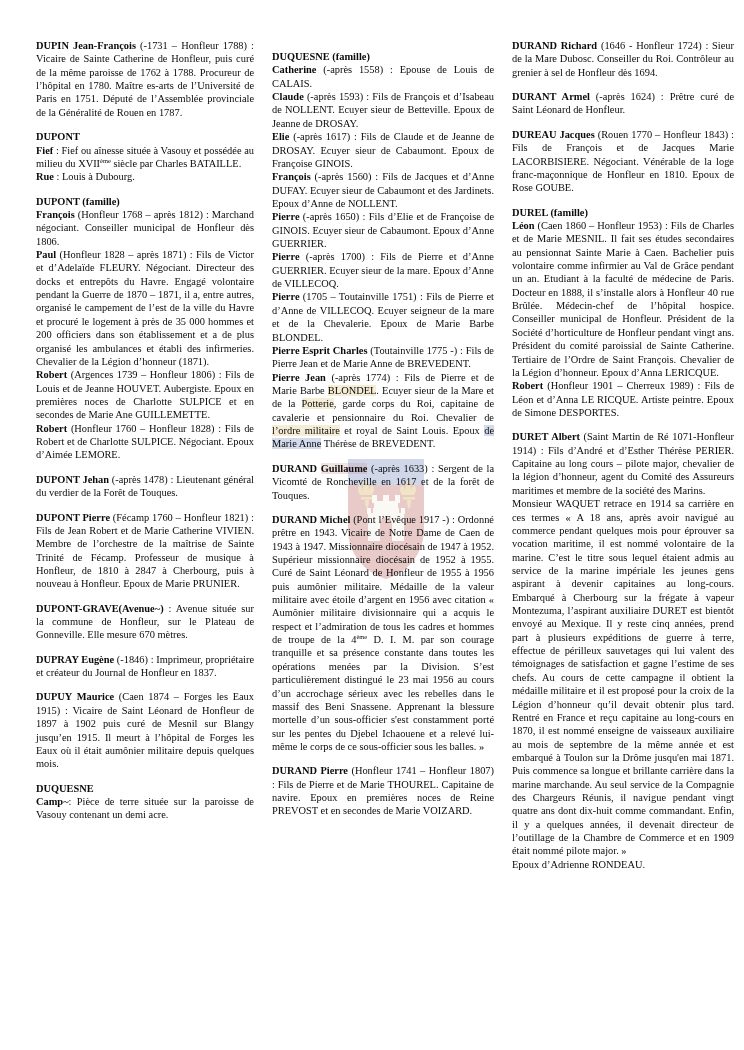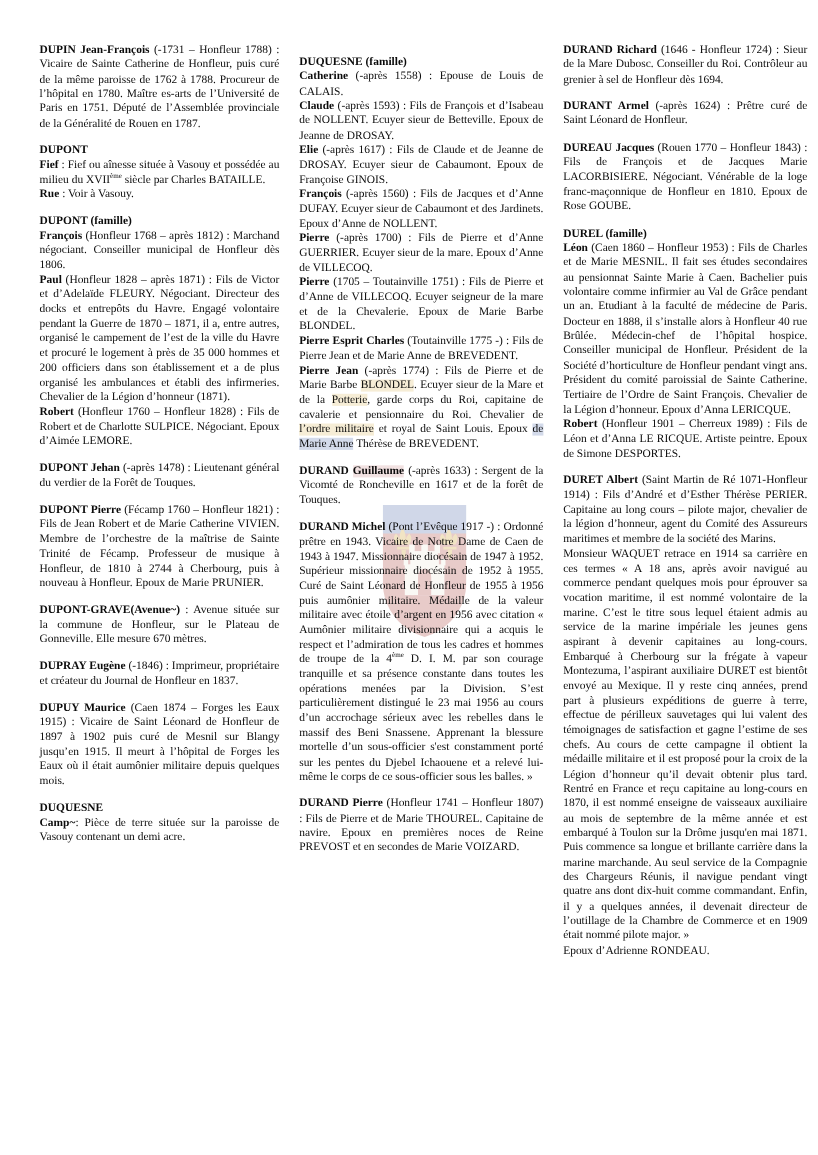--- a/index.html
+++ b/index.html
@@ -119,49 +119,51 @@
   </div>
 
   <div id="columns">
 
     <div class="col left">
 
       <p class="entry"><span class="hd">DUPIN  Jean-François</span><span> (-1731 – Honfleur 1788) : Vicaire de Sainte Catherine de Honfleur, puis curé de la même paroisse de 1762 à 1788. Procureur de l’hôpital en 1780. Maître es-arts de l’Université de Paris en 1751. Député de l’Assemblée provinciale de la Généralité de Rouen en 1787.</span></p>
 
       <p class="entry gap"><span class="hd">DUPONT</span></p>
       <p class="entry"><span class="nm">Fief</span><span> : Fief ou aînesse située à Vasouy et possédée au milieu du XVII</span><sup class="ord">ème</sup><span> siècle par Charles BATAILLE.</span></p>
-      <p class="entry"><span class="nm">Rue</span><span> : Voir à Vasouy.</span></p>
+      <p class="entry"><span class="nm">Rue</span><span> : Louis à Dubourg.</span></p>
 
       <p class="entry gap"><span class="hd">DUPONT (famille)</span></p>
       <p class="entry"><span class="nm">François</span><span> (Honfleur 1768 – après 1812) : Marchand négociant. Conseiller municipal de Honfleur dès 1806.</span></p>
       <p class="entry"><span class="nm">Paul</span><span> (Honfleur 1828 – après 1871) : Fils de Victor et d’Adelaïde FLEURY. Négociant. Directeur des docks et entrepôts du Havre. Engagé volontaire pendant la Guerre de 1870 – 1871, il a, entre autres, organisé le campement de l’est de la ville du Havre et procuré le logement à près de 35 000 hommes et 200 officiers dans son établissement et a de plus organisé les ambulances et établi des infirmeries. Chevalier de la Légion d’honneur (1871).</span></p>
+      <p class="entry"><span class="nm">Robert</span><span> (Argences 1739 – Honfleur 1806) : Fils de Louis et de Jeanne HOUVET. Aubergiste. Epoux en premières noces de Charlotte SULPICE et en secondes de Marie Ane GUILLEMETTE.</span></p>
       <p class="entry"><span class="nm">Robert</span><span> (Honfleur 1760 – Honfleur 1828) : Fils de Robert et de Charlotte SULPICE. Négociant. Epoux d’Aimée LEMORE.</span></p>
 
       <p class="entry gap"><span class="hd">DUPONT  Jehan</span><span> (-après 1478) : Lieutenant général du verdier de la Forêt de Touques.</span></p>
 
-      <p class="entry gap"><span class="hd">DUPONT  Pierre</span><span> (Fécamp 1760 – Honfleur 1821) : Fils de Jean Robert et de Marie Catherine VIVIEN. Membre de l’orchestre de la maîtrise de Sainte Trinité de Fécamp. Professeur de musique à Honfleur, de 1810 à 2744 à Cherbourg, puis à nouveau à Honfleur. Epoux de Marie PRUNIER.</span></p>
+      <p class="entry gap"><span class="hd">DUPONT  Pierre</span><span> (Fécamp 1760 – Honfleur 1821) : Fils de Jean Robert et de Marie Catherine VIVIEN. Membre de l’orchestre de la maîtrise de Sainte Trinité de Fécamp. Professeur de musique à Honfleur, de 1810 à 2847 à Cherbourg, puis à nouveau à Honfleur. Epoux de Marie PRUNIER.</span></p>
 
       <p class="entry gap"><span class="hd">DUPONT-GRAVE</span><span class="hd">(Avenue~)</span><span> :  Avenue située sur la commune de Honfleur, sur le Plateau de Gonneville. Elle mesure 670 mètres.</span></p>
 
       <p class="entry gap"><span class="hd">DUPRAY  Eugène</span><span>  (-1846) :  Imprimeur, propriétaire et créateur du Journal de Honfleur en 1837.</span></p>
 
       <p class="entry gap"><span class="hd">DUPUY  Maurice</span><span> (Caen 1874 – Forges les Eaux 1915) : Vicaire de Saint Léonard de Honfleur de 1897 à 1902 puis curé de Mesnil sur Blangy jusqu’en 1915. Il meurt à l’hôpital de Forges les Eaux où il était aumônier militaire depuis quelques mois.</span></p>
 
       <p class="entry gap"><span class="hd">DUQUESNE</span></p>
       <p class="entry"><span class="nm">Camp~</span><span>: Pièce de terre située sur la paroisse de Vasouy contenant un demi acre.</span></p>
     </div>
 
     <div class="col mid">
 
 
       <p class="entry gap"><span class="hd">DUQUESNE (famille)</span></p>
       <p class="entry"><span class="nm">Catherine</span><span> (-après 1558) : Epouse de Louis de CALAIS.</span></p>
       <p class="entry"><span class="nm">Claude</span><span> (-après 1593) : Fils de François et d’Isabeau de NOLLENT. Ecuyer sieur de Betteville. Epoux de Jeanne de DROSAY.</span></p>
       <p class="entry"><span class="nm">Elie</span><span> (-après 1617) : Fils de Claude et de Jeanne de DROSAY. Ecuyer sieur de Cabaumont. Epoux de Françoise GINOIS.</span></p>
       <p class="entry"><span class="nm">François</span><span> (-après 1560) : Fils de Jacques et d’Anne DUFAY. Ecuyer sieur de Cabaumont et des Jardinets. Epoux d’Anne de NOLLENT.</span></p>
+      <p class="entry"><span class="nm">Pierre</span><span> (-après 1650) : Fils d’Elie et de Françoise de GINOIS. Ecuyer sieur de Cabaumont. Epoux d’Anne GUERRIER.</span></p>
       <p class="entry"><span class="nm">Pierre</span><span> (-après 1700) : Fils de Pierre et d’Anne GUERRIER. Ecuyer sieur de la mare. Epoux d’Anne de VILLECOQ.</span></p>
       <p class="entry"><span class="nm">Pierre</span><span> (1705 – Toutainville 1751) : Fils de Pierre et d’Anne de VILLECOQ. Ecuyer seigneur de la mare et de la Chevalerie. Epoux de Marie Barbe BLONDEL.</span></p>
       <p class="entry"><span class="nm">Pierre Esprit Charles</span><span> (Toutainville 1775 -) : Fils de Pierre Jean et de Marie Anne de BREVEDENT.</span></p>
       <p class="entry"><span class="nm">Pierre Jean</span><span> (-après 1774) : Fils de Pierre et de Marie Barbe <span class="tint-gold">BLONDEL</span>. Ecuyer sieur de la Mare et de la <span class="tint-gold">Potterie</span>, garde corps du Roi, capitaine de cavalerie et pensionnaire du Roi. Chevalier de <span class="tint-gold">l’ordre militaire</span> et royal de Saint Louis. Epoux <span class="tint-blue">de Marie Anne</span> Thérèse de BREVEDENT.</span></p>
 
       <p class="entry gap"><span class="hd">DURAND <span class="tint-red">Guillaume</span></span><span> (-après 1633) : Sergent de la Vicomté de Roncheville en 1617 et de la forêt de Touques.</span></p>
 
       <p class="entry gap"><span class="hd">DURAND  Michel</span><span> (Pont  l’Evêque  1917  -) : Ordonné prêtre en 1943. Vicaire de Notre Dame de Caen de 1943 à 1947. Missionnaire diocésain de 1947 à 1952. Supérieur missionnaire diocésain de 1952 à 1955. Curé de Saint Léonard de Honfleur de 1955 à 1956 puis aumônier militaire. Médaille de la valeur militaire avec étoile d’argent en 1956 avec citation « Aumônier militaire divisionnaire qui a acquis le respect et l’admiration de tous les cadres et hommes de troupe de la 4</span><sup class="ord">ème</sup><span> D. I. M. par son courage tranquille et sa présence constante dans toutes les opérations menées par la Division. S’est particulièrement distingué le 23 mai 1956 au cours d’un accrochage sérieux avec les rebelles dans le massif des Beni Snassene. Apprenant la blessure mortelle d’un sous-officier s'est constamment porté sur les pentes du Djebel Ichaouene et a relevé lui-même le corps de ce sous-officier sous les balles. »</span></p>
 
       <p class="entry gap"><span class="hd">DURAND Pierre</span><span> (Honfleur 1741 – Honfleur 1807) : Fils de Pierre et de Marie THOUREL. Capitaine de navire. Epoux en premières noces de Reine PREVOST et en secondes de Marie VOIZARD.</span></p>

